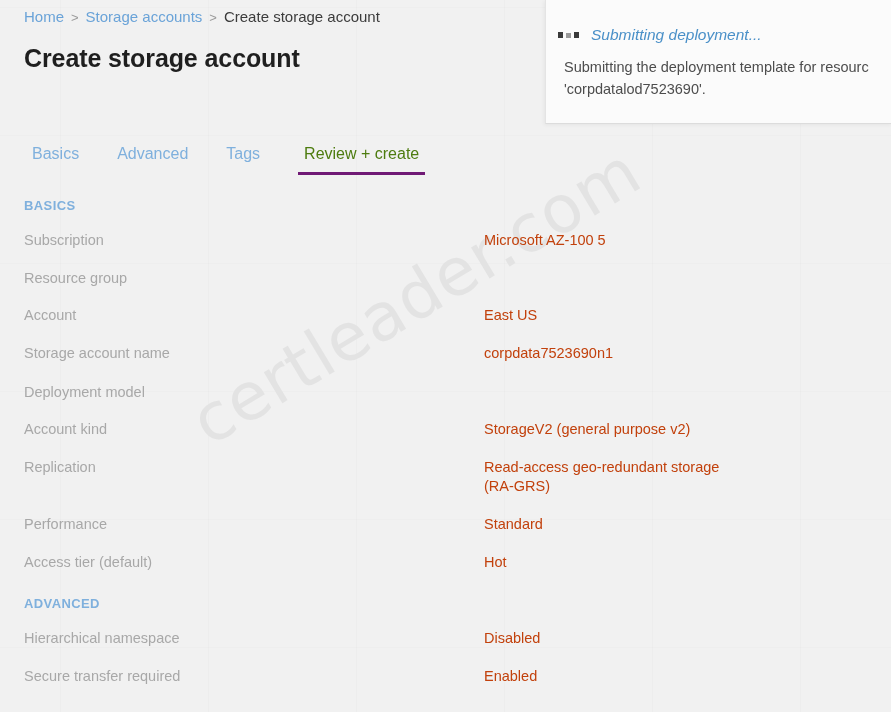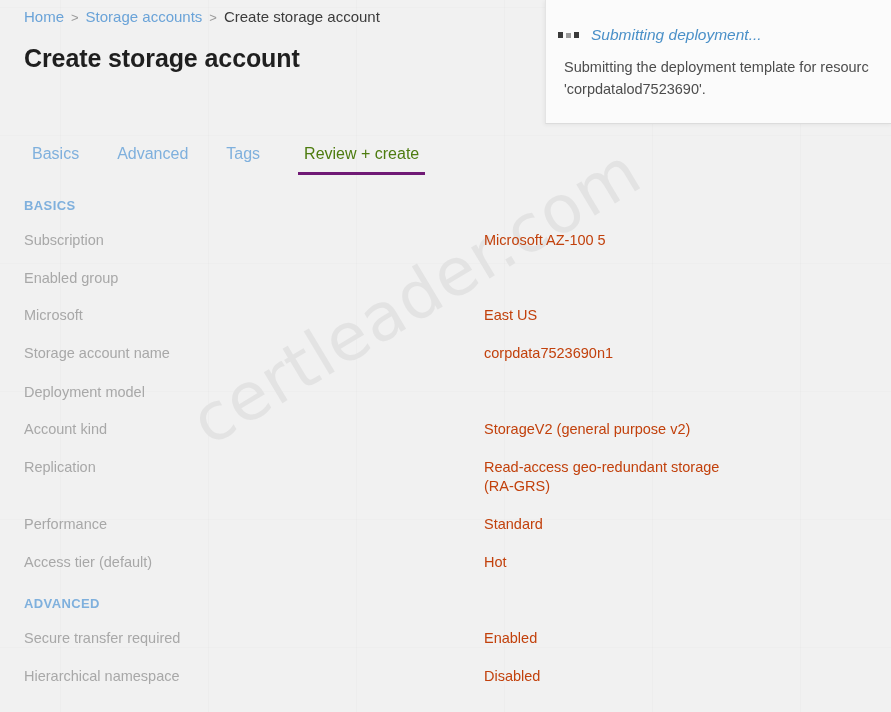--- a/index.html
+++ b/index.html
@@ -231,24 +231,24 @@
 
   <div class="review" id="review">
       <div>
         <div class="section-head">BASICS</div>
         <div class="rows">
           <div class="row">
             <div class="row-label">Subscription</div>
             <div class="row-value">Microsoft AZ-100 5</div>
           </div>
           <div class="row">
-            <div class="row-label">Enabled group</div>
-          </div>
-          <div class="row">
-            <div class="row-label">Microsoft</div>
+            <div class="row-label">Resource group</div>
+          </div>
+          <div class="row">
+            <div class="row-label">Account</div>
             <div class="row-value">East US</div>
           </div>
           <div class="row">
             <div class="row-label">Storage account name</div>
             <div class="row-value">corpdata7523690n1</div>
           </div>
           <div class="row">
             <div class="row-label">Deployment model</div>
           </div>
           <div class="row">
@@ -267,26 +267,26 @@
           <div class="row">
             <div class="row-label">Access tier (default)</div>
             <div class="row-value">Hot</div>
           </div>
         </div>
       </div>
       <div id="advanced-section">
         <div class="section-head advanced">ADVANCED</div>
         <div class="rows">
           <div class="row">
+            <div class="row-label">Hierarchical namespace</div>
+            <div class="row-value">Disabled</div>
+          </div>
+          <div class="row">
             <div class="row-label">Secure transfer required</div>
             <div class="row-value">Enabled</div>
-          </div>
-          <div class="row">
-            <div class="row-label">Hierarchical namespace</div>
-            <div class="row-value">Disabled</div>
           </div>
         </div>
       </div>
     </div>
 
 </div>
 
 <div class="notification">
   <div class="notif-head">
     <span class="notif-icon">

